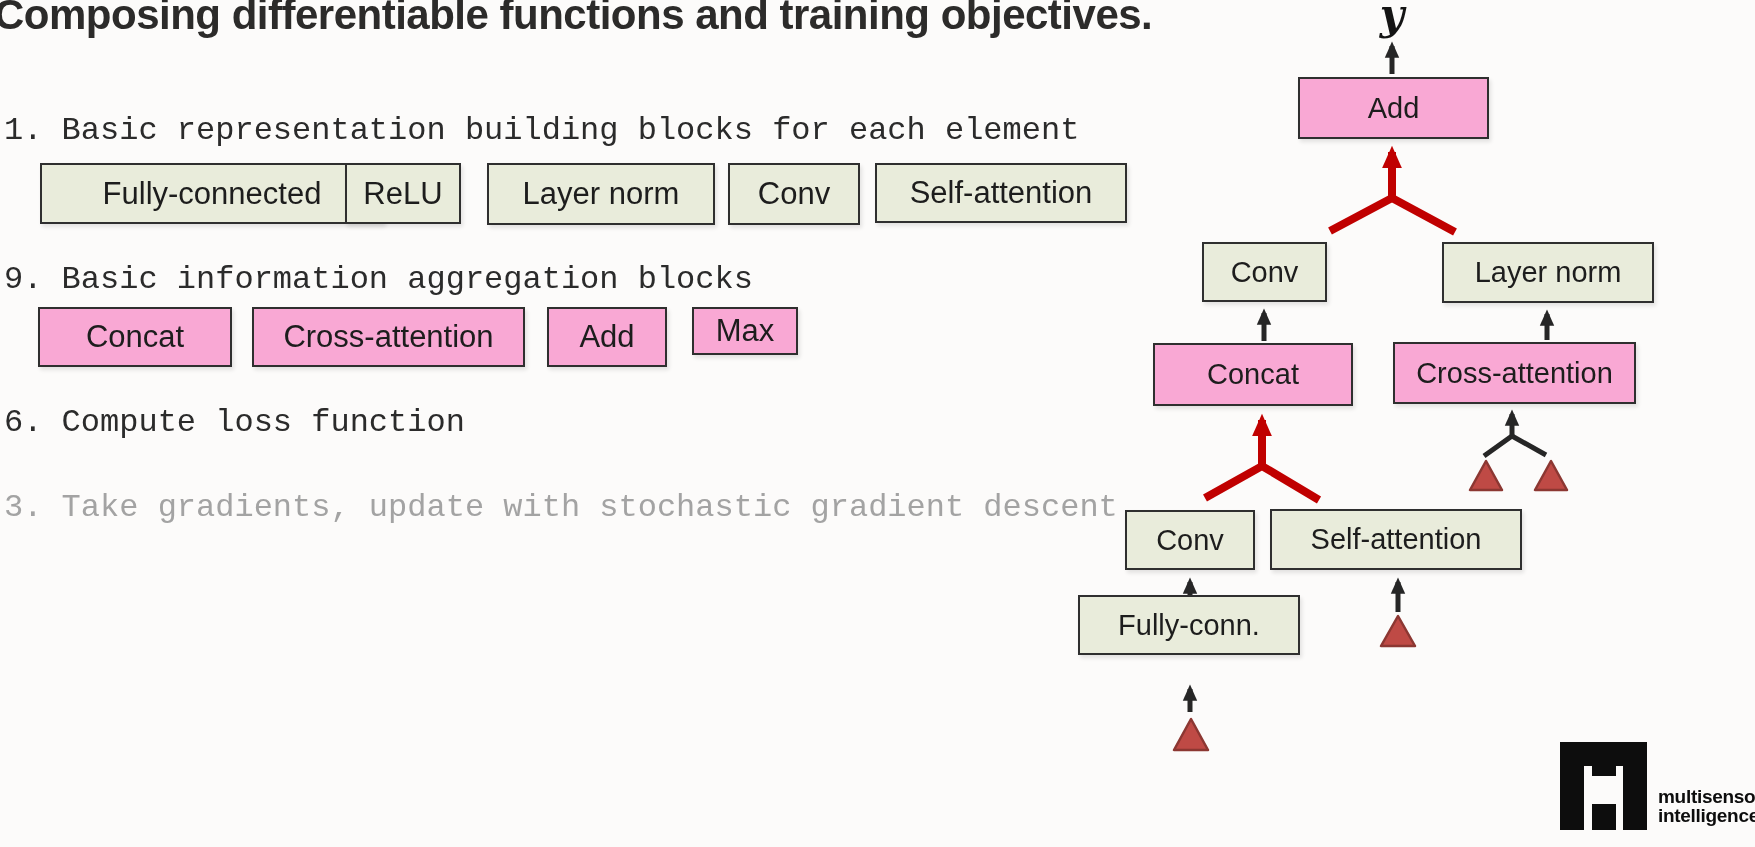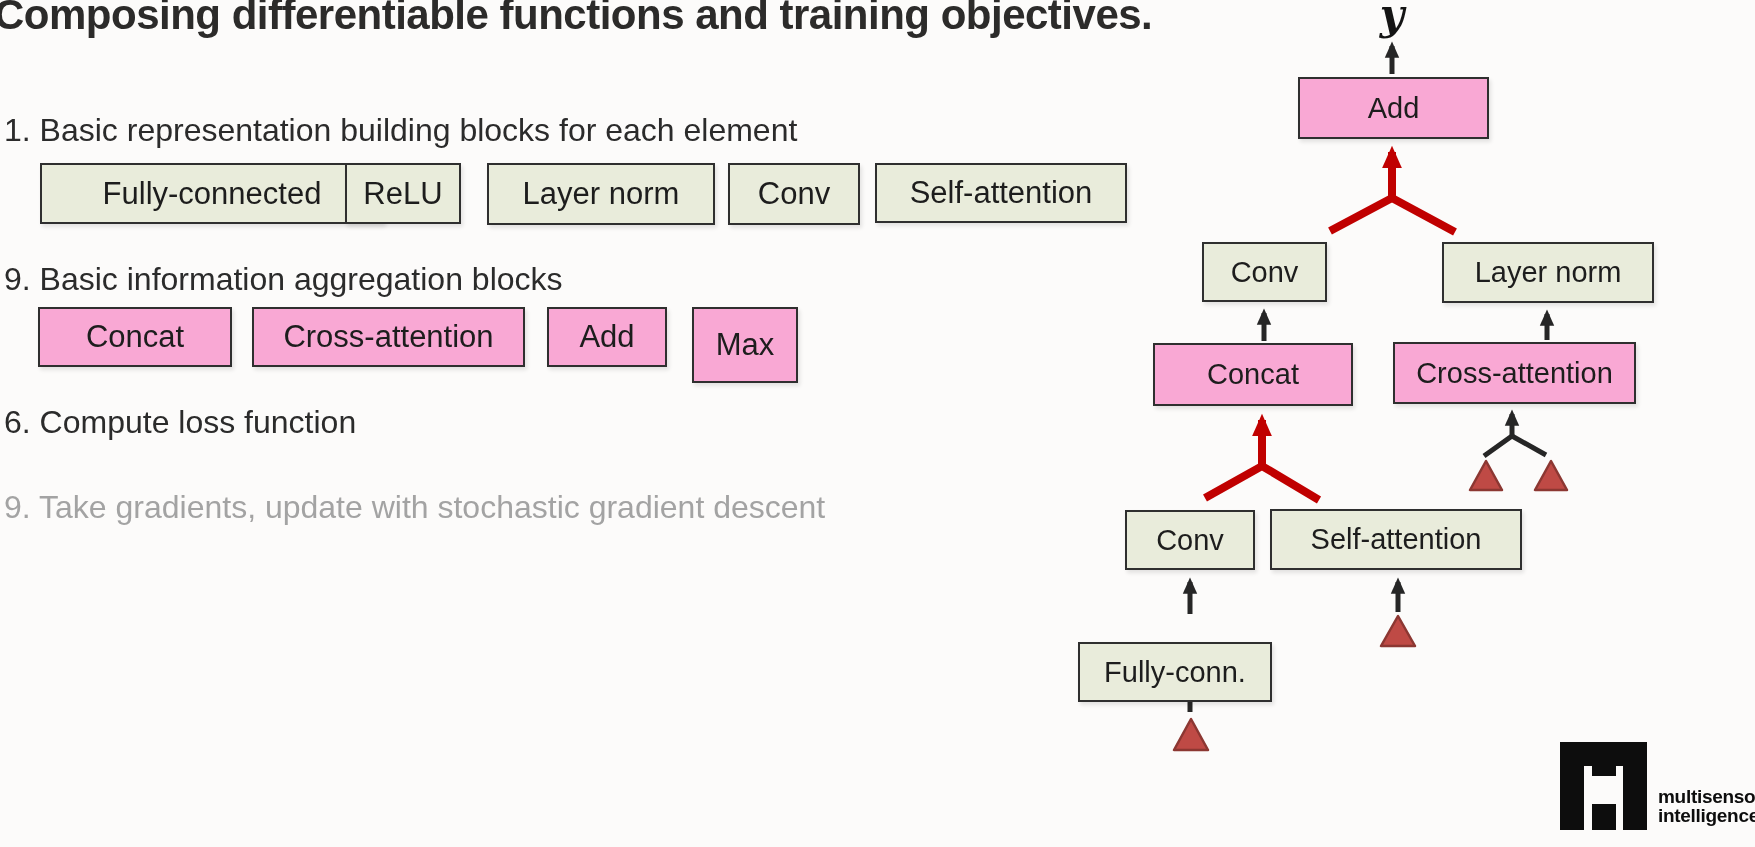--- a/index.html
+++ b/index.html
@@ -12,21 +12,21 @@
     color: #262626;
   }
   .abs { position: absolute; }
   .title {
     left: -6px; top: -9px;
     font-size: 42px; font-weight: 700; color: #2c2b2a;
     letter-spacing: -0.5px; white-space: nowrap;
   }
   .step {
     left: 4px;
-    font-size: 32px; color: #2b2b2b; white-space: nowrap;
+    font-size: 32px; color: #2b2b2b; white-space: nowrap; font-family: Liberation Mono, monospace;
   }
   .step.muted { color: #a3a3a3; }
   .box {
     display: flex; align-items: center; justify-content: center;
     border: 2.5px solid #2f2f2f;
     font-size: 31px; color: #1d1d1d; white-space: nowrap;
     box-shadow: 2px 3px 4px rgba(0,0,0,0.10);
   }
   .gbox { background: #e9ecdb; }
   .pbox { background: #f9a8d4; }
@@ -44,32 +44,32 @@
   }
 </style>
 </head>
 <body>
 
 <div class="abs title">Composing differentiable functions and training objectives.</div>
 
 <div class="abs step" style="top:112px">1. Basic representation building blocks for each element</div>
 <div class="abs step" style="top:261px">9. Basic information aggregation blocks</div>
 <div class="abs step" style="top:404px">6. Compute loss function</div>
-<div class="abs step muted" style="top:489px">9. Take gradients, update with stochastic gradient descent</div>
+<div class="abs step muted" style="top:489px">3. Take gradients, update with stochastic gradient descent</div>
 
 <div class="abs box gbox" style="left:40px;  top:163px; width:344px; height:61px">Fully-connected</div>
 <div class="abs box gbox" style="left:345px; top:163px; width:116px; height:61px">ReLU</div>
 <div class="abs box gbox" style="left:487px; top:163px; width:228px; height:62px">Layer norm</div>
 <div class="abs box gbox" style="left:728px; top:163px; width:132px; height:62px">Conv</div>
 <div class="abs box gbox" style="left:875px; top:163px; width:252px; height:60px">Self-attention</div>
 
 <div class="abs box pbox" style="left:38px;  top:307px; width:194px; height:60px">Concat</div>
 <div class="abs box pbox" style="left:252px; top:307px; width:273px; height:60px">Cross-attention</div>
 <div class="abs box pbox" style="left:547px; top:307px; width:120px; height:60px">Add</div>
-<div class="abs box pbox" style="left:692px; top:307px; width:106px; height:76px">Max</div>
+<div class="abs box pbox" style="left:692px; top:307px; width:106px; height:48px">Max</div>
 
 <svg id="edge-layer" class="abs" width="1755" height="847" viewBox="0 0 1755 847">
   <defs>
     <marker id="ah-black" orient="auto" markerUnits="strokeWidth" markerWidth="3.6" markerHeight="3.6" refX="6.5" refY="5" viewBox="0 0 10 10">
       <path d="M0,1 L9,5 L0,9 Z" fill="#262626"></path>
     </marker>
     <marker id="ah-red" orient="auto" markerUnits="strokeWidth" markerWidth="3.1" markerHeight="3.1" refX="6.5" refY="5" viewBox="0 0 10 10">
       <path d="M0,1 L9,5 L0,9 Z" fill="#c00000"></path>
     </marker>
   </defs>
@@ -128,21 +128,21 @@
 
 <div class="abs ylabel">y</div>
 
 <div class="abs box pbox dbox" style="left:1298px; top:77px;  width:191px; height:62px">Add</div>
 <div class="abs box gbox dbox" style="left:1202px; top:242px; width:125px; height:60px">Conv</div>
 <div class="abs box gbox dbox" style="left:1442px; top:242px; width:212px; height:61px">Layer norm</div>
 <div class="abs box pbox dbox" style="left:1153px; top:343px; width:200px; height:63px">Concat</div>
 <div class="abs box pbox dbox" style="left:1393px; top:342px; width:243px; height:62px">Cross-attention</div>
 <div class="abs box gbox dbox" style="left:1125px; top:510px; width:130px; height:60px">Conv</div>
 <div class="abs box gbox dbox" style="left:1270px; top:509px; width:252px; height:61px">Self-attention</div>
-<div class="abs box gbox dbox" style="left:1078px; top:642px; width:194px; height:60px">Fully-conn.</div>
+<div class="abs box gbox dbox" style="left:1078px; top:595px; width:222px; height:60px">Fully-conn.</div>
 
 <svg class="abs" style="left:1560px; top:742px" width="88" height="89" viewBox="0 0 88 89">
   <rect x="0" y="0" width="24" height="88" fill="#0d0d0d"></rect>
   <rect x="0" y="0" width="87" height="24" fill="#0d0d0d"></rect>
   <rect x="63" y="0" width="24" height="88" fill="#0d0d0d"></rect>
   <rect x="32" y="0" width="24" height="34" fill="#0d0d0d"></rect>
   <rect x="32" y="62" width="24" height="26" fill="#0d0d0d"></rect>
 </svg>
 <div class="abs logo-text">
   <div>multisensory</div>

